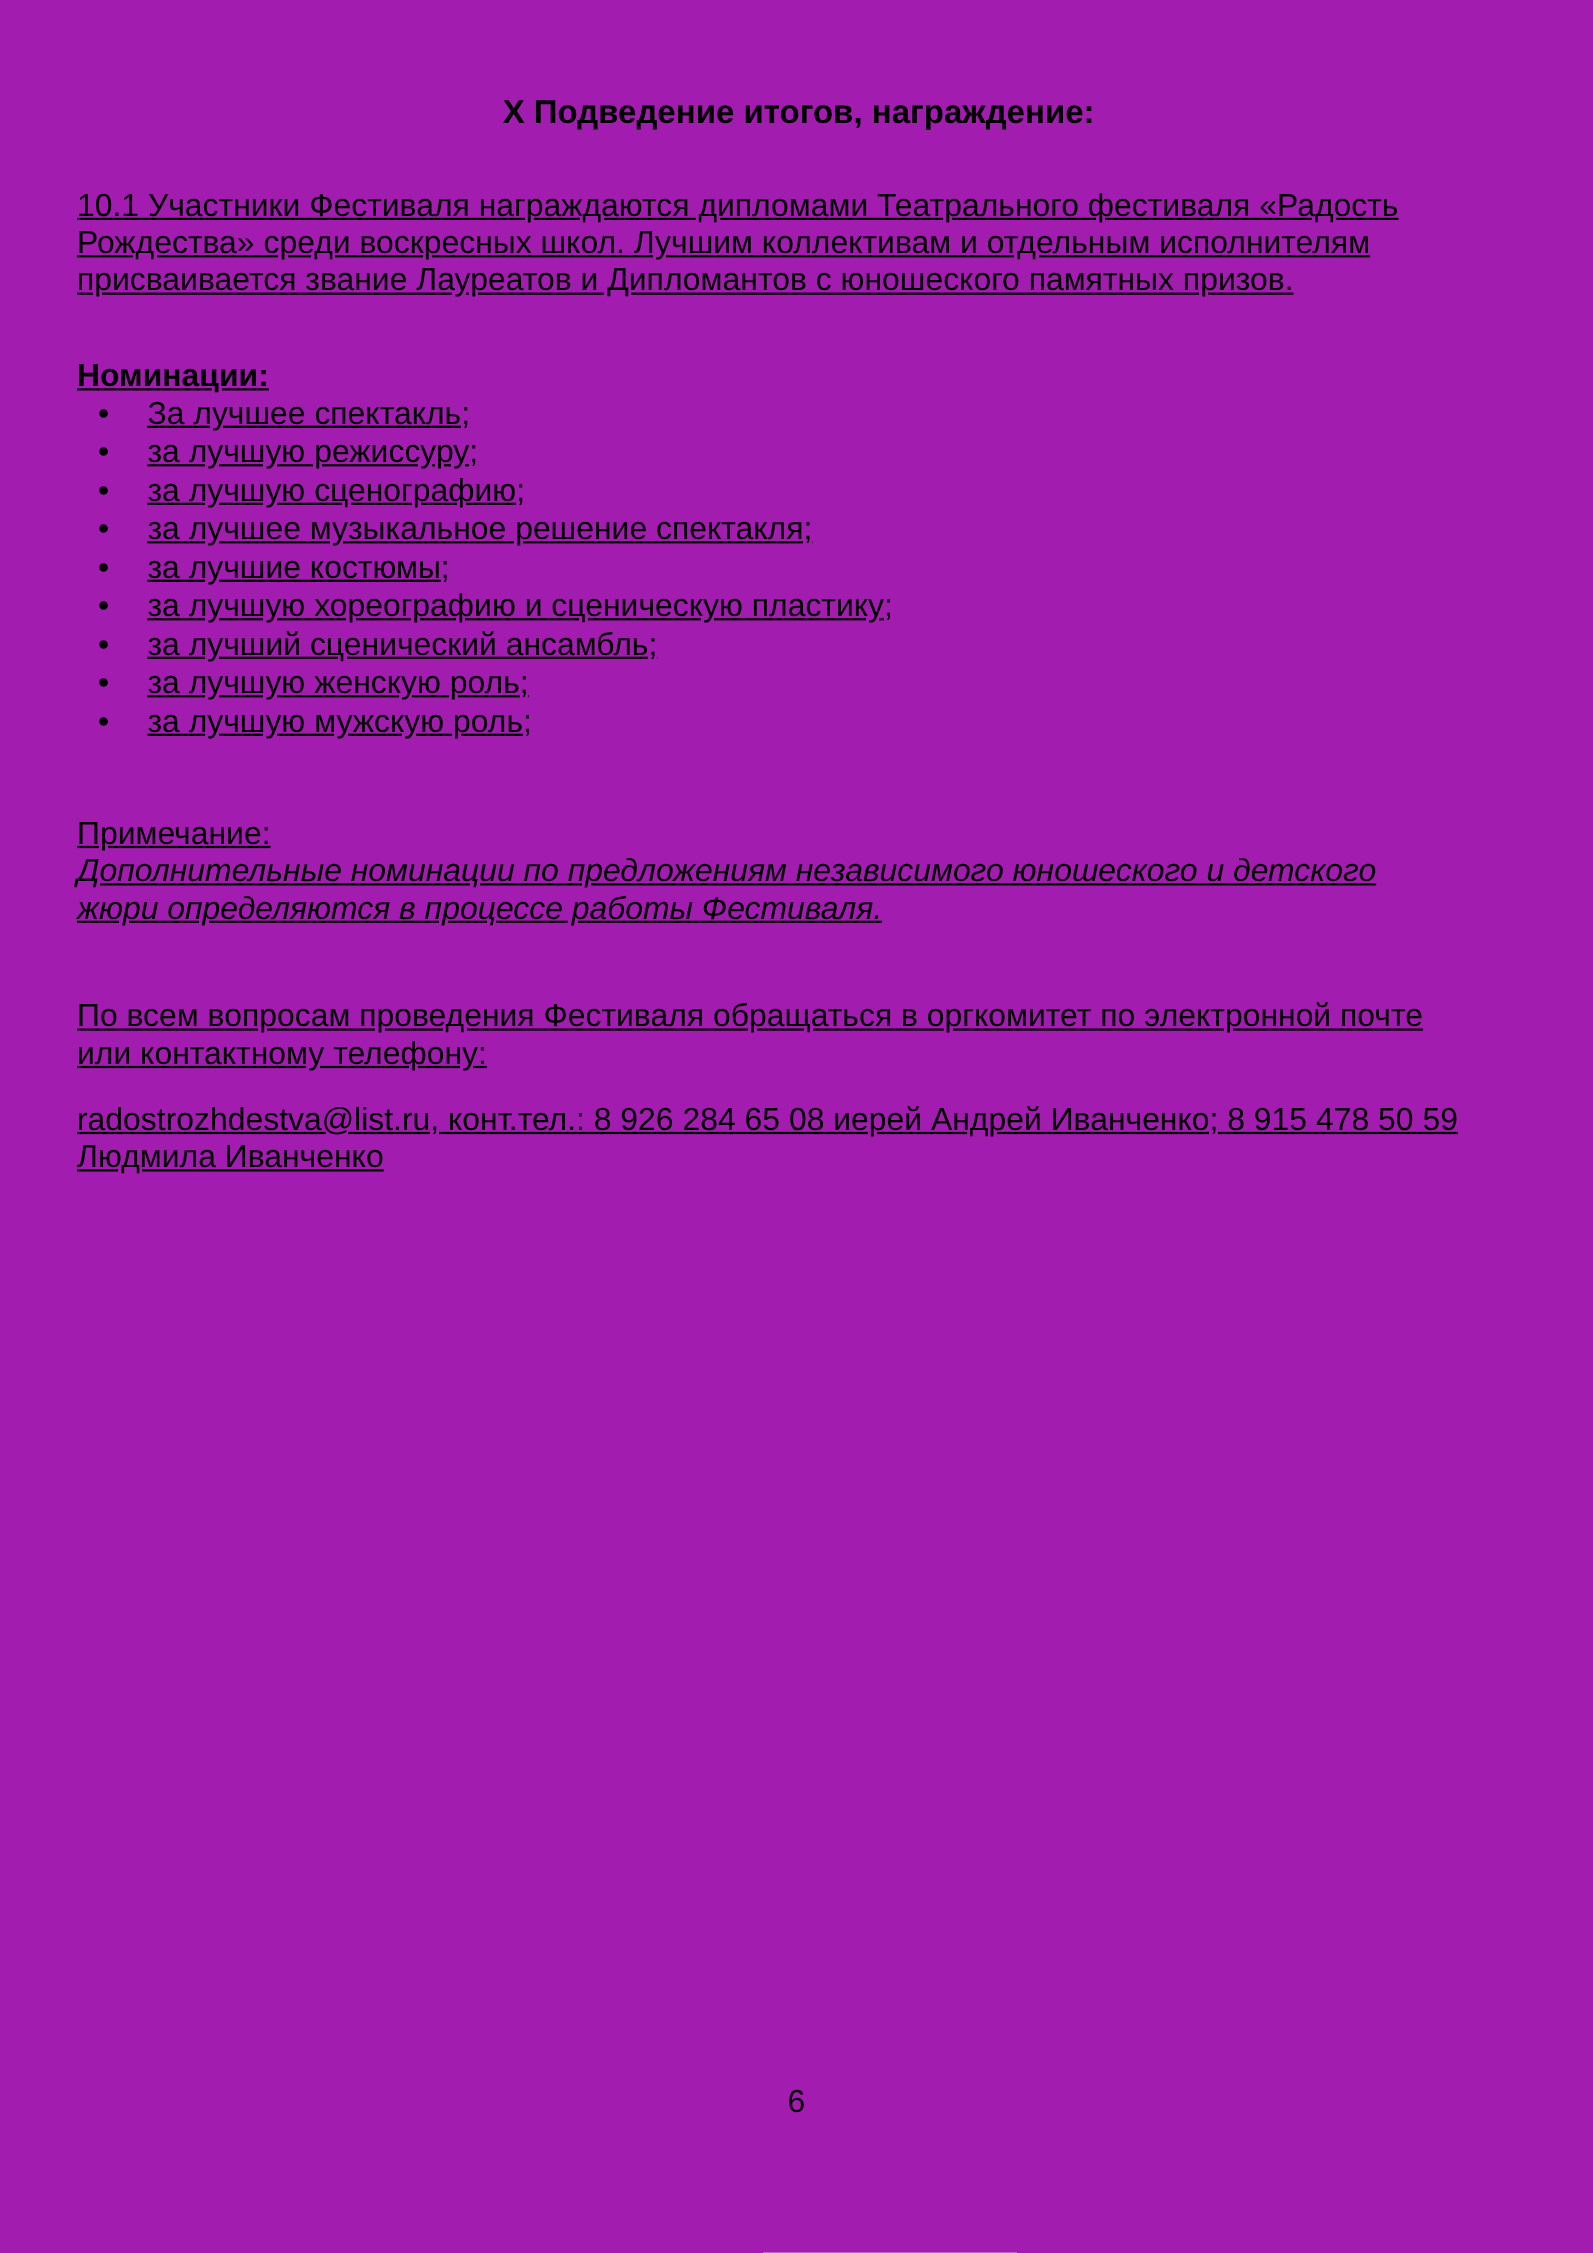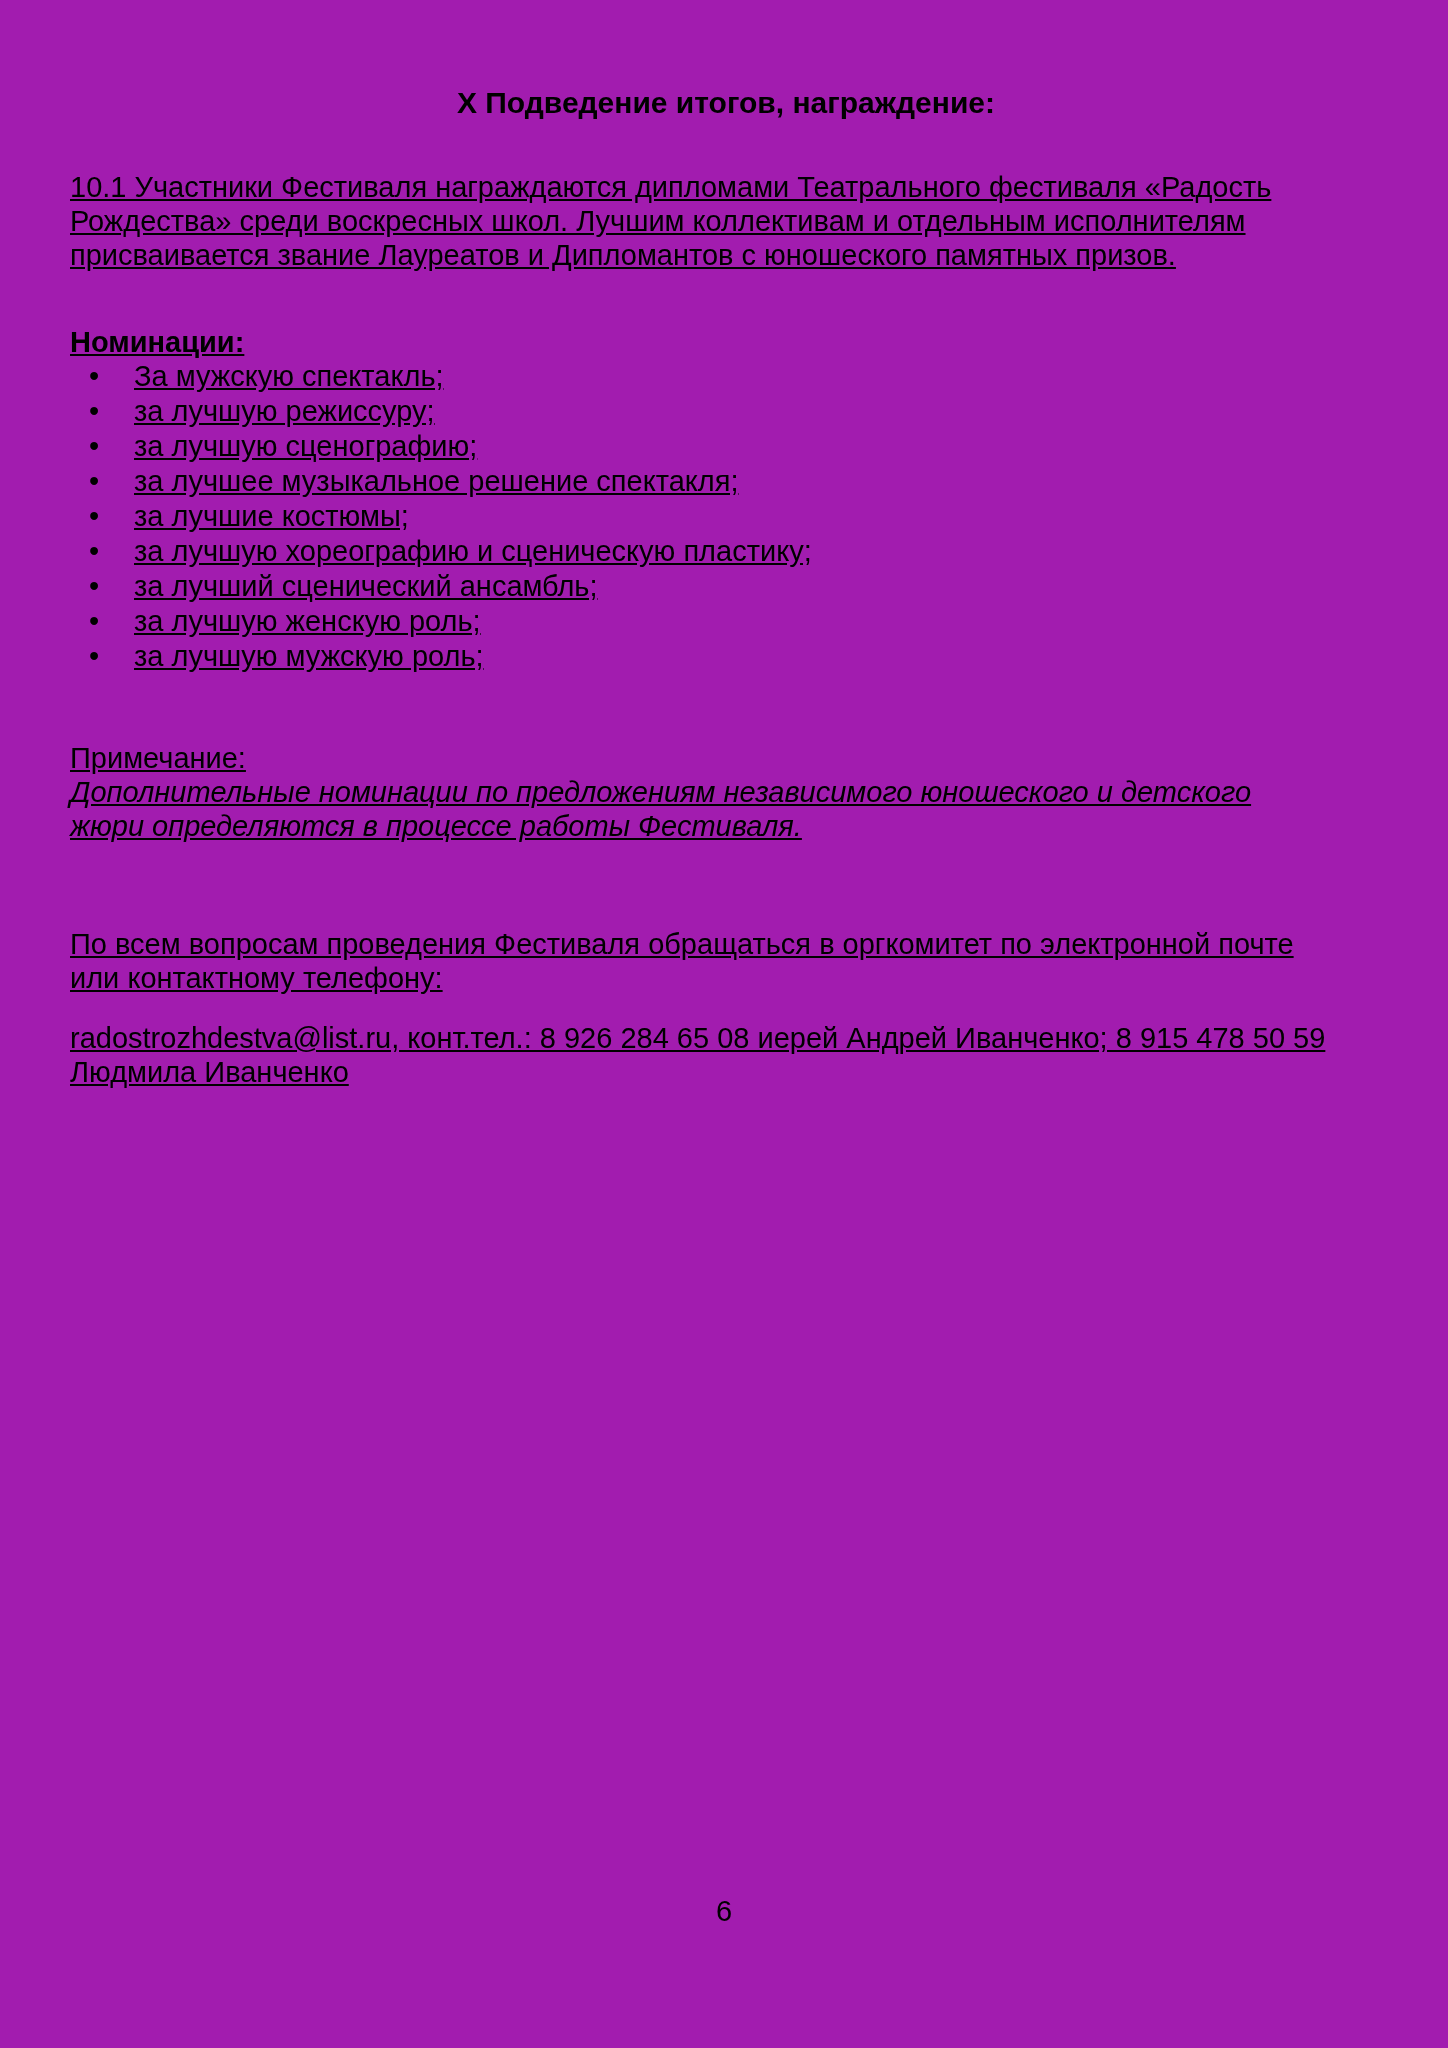--- a/index.html
+++ b/index.html
@@ -39,21 +39,21 @@
     line-height: 35px;
     padding-left: 19px;
   }
   ul.bullets .dot {
     display: inline-block;
     width: 45px;
     flex-shrink: 0;
   }
   .note-label { margin-top: 67px; }
   .note-body { font-style: italic; }
-  .contact-intro { margin-top: 84px; }
+  .contact-intro { margin-top: 64px; }
   .contact-details { margin-top: 26px; }
   .page-number {
     position: absolute;
     top: 1894px;
     left: 0;
     right: 0;
     text-align: center;
     line-height: 34px;
   }
 </style>
@@ -68,21 +68,21 @@
     <div class="line">10.1 Участники Фестиваля награждаются дипломами Театрального фестиваля «Радость</div>
     <div class="line">Рождества» среди воскресных школ. Лучшим коллективам и отдельным исполнителям</div>
     <div class="line">присваивается звание Лауреатов и Дипломантов с юношеского памятных призов.</div>
   </div>
 
   <div class="nominations-label line">Номинации:</div>
 
   <ul class="bullets">
     <li>
       <span class="dot">•</span>
-      <span class="line">За мужскую спектакль;</span>
+      <span class="line">За лучшее спектакль;</span>
     </li>
     <li>
       <span class="dot">•</span>
       <span class="line">за лучшую режиссуру;</span>
     </li>
     <li>
       <span class="dot">•</span>
       <span class="line">за лучшую сценографию;</span>
     </li>
     <li>

